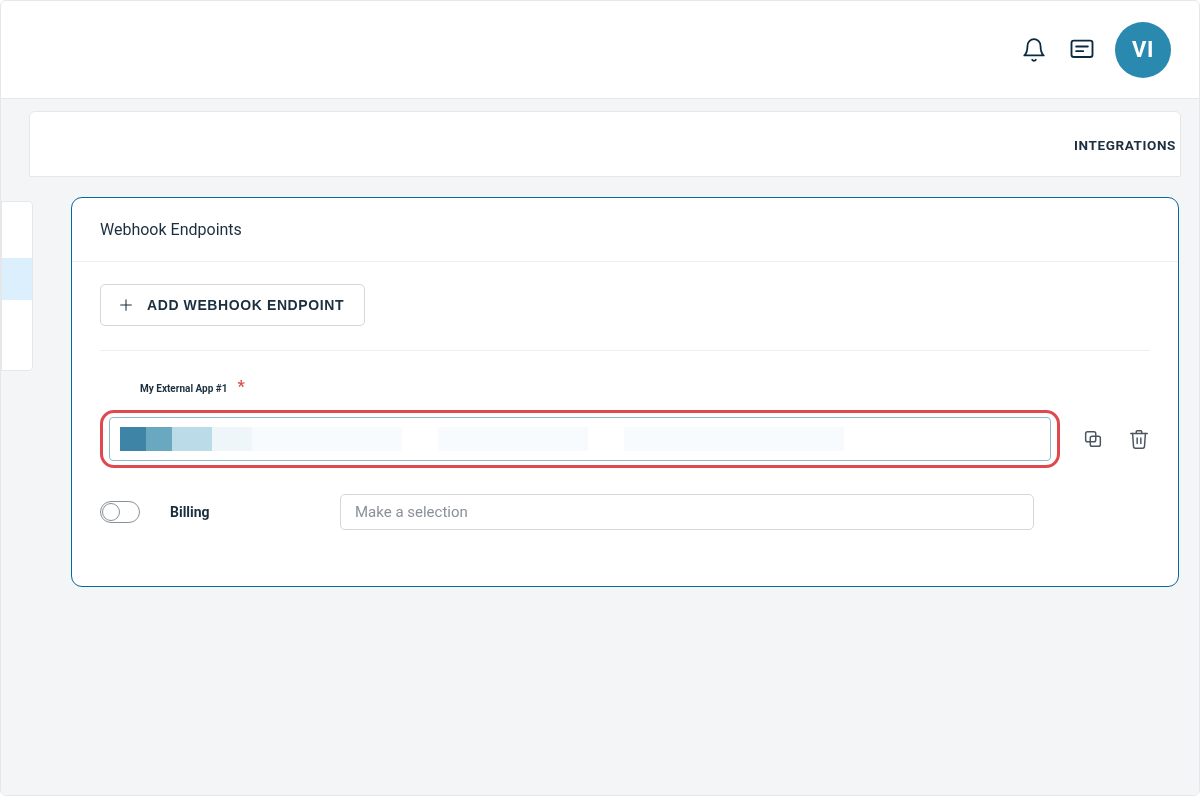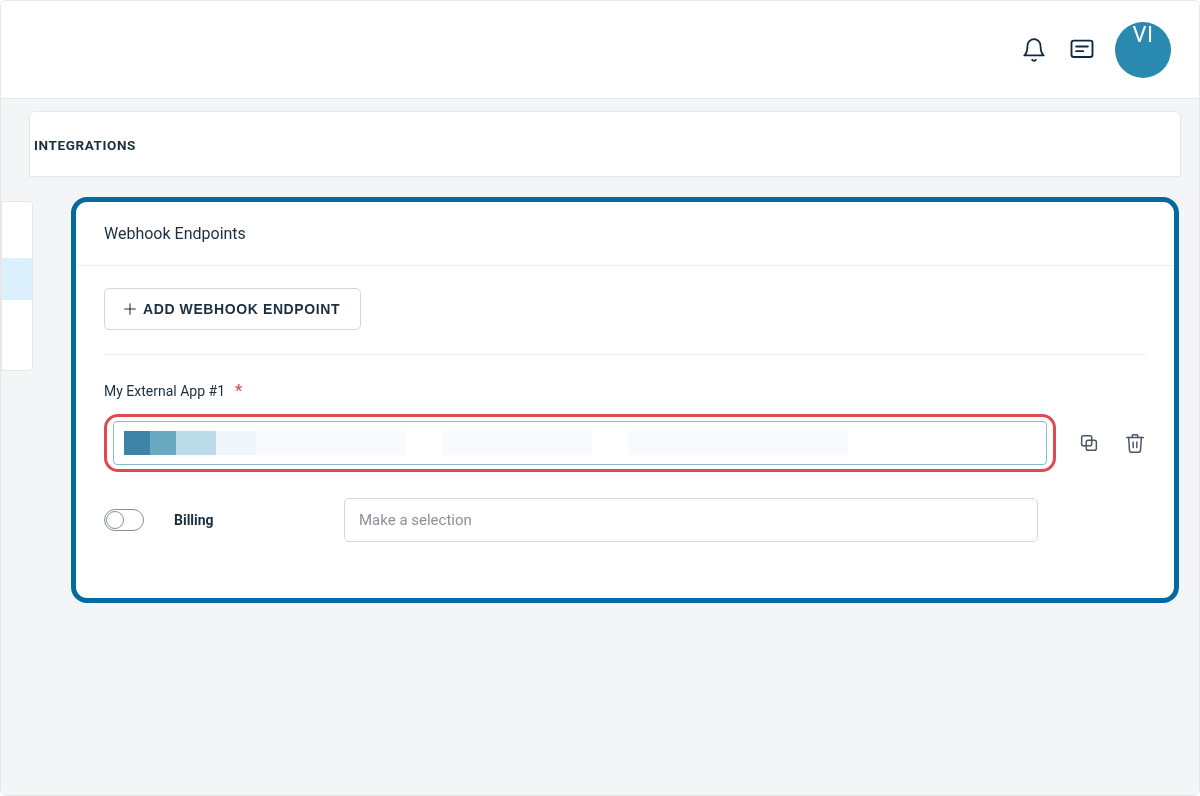--- a/index.html
+++ b/index.html
@@ -2,46 +2,46 @@
 <html><head>
 <meta charset="utf-8">
 <style>
   * { box-sizing: border-box; margin: 0; padding: 0; }
   html, body { width: 1200px; height: 796px; font-family: -apple-system, BlinkMacSystemFont, "Segoe UI", Roboto, Arial, sans-serif; background: #fff; }
   .frame { width: 1200px; height: 796px; border: 1px solid #e5e7eb; border-radius: 6px; position: relative; overflow: hidden; background: #fff; }
 
   
   .topbar { height: 98px; width: 100%; display: flex; align-items: center; justify-content: flex-end; padding-right: 28px; gap: 18px; border-bottom: 1px solid #e5e7eb; }
   .icon-btn { width: 30px; height: 30px; display:flex; align-items:center; justify-content:center; color:#0b2a40; cursor:pointer; }
-  .avatar { width: 56px; height: 56px; border-radius: 50%; background:#2a89ae; color:#fff; display:flex; justify-content:center; font-size:22px; font-weight:400; letter-spacing:0.5px; cursor:pointer; }
+  .avatar { width: 56px; height: 56px; border-radius: 50%; background:#2a89ae; color:#fff; display:flex; align-items:center; justify-content:center; font-size:22px; font-weight:700; letter-spacing:0.5px; cursor:pointer; }
 
   
   .tabstrip-wrap { width:100%; background:#f4f5f6; padding-top:12px; }
-  .tabstrip { margin-left:28px; margin-right:18px; background:#fff; border:1px solid #e5e7eb; border-radius:6px 6px 0 0; height:66px; display:flex; align-items:center; justify-content:space-between; gap:28px; }
+  .tabstrip { margin-left:28px; margin-right:18px; background:#fff; border:1px solid #e5e7eb; border-radius:6px 6px 0 0; height:66px; display:flex; align-items:center; justify-content:flex-end; gap:28px; }
   .tab { font-size:13.5px; letter-spacing:0.6px; font-weight:700; color:#1b2f3f; padding:22px 4px 20px; cursor:pointer; text-transform:uppercase; }
   .tab.active { color:#0b2a40; border-bottom:4px solid #0b2a40; }
 
   
   .body-area { background:#f4f5f6; width:100%; height:calc(796px - 98px - 78px); padding-bottom:40px; }
   .columns { display:flex; }
   .side-sliver { width:34px; padding-top:24px; }
   .side-card { background:#fff; border:1px solid #e5e7eb; border-radius:0 4px 4px 0; height:170px; width:32px; overflow:hidden; }
   .side-sel { margin-top:56px; height:42px; background:#dbeffc; width:100%; }
 
   .main-col { flex:1; padding:20px 20px 0 36px; }
-  .panel { background:#fff; border:5px solid #0369a1; border-radius:16px; padding:0 0 56px 0; }
+  .panel { background:#fff; border:1px solid #0369a1; border-radius:11px; padding:0 0 56px 0; }
   .panel-head { padding:22px 28px; font-size:16px; color:#1b2f3f; border-bottom:1px solid #eceef0; }
   .panel-body { padding:22px 28px 0 28px; }
 
-  .add-btn { display:inline-flex; align-items:center; gap:4px; border:1px solid #d3d7db; border-radius:5px; padding:11px 20px 11px 16px; font-size:14px; letter-spacing:0.6px; font-weight:600; color:#1b2f3f; background:#fff; cursor:pointer; }
+  .add-btn { display:inline-flex; align-items:center; gap:12px; border:1px solid #d3d7db; border-radius:5px; padding:11px 20px 11px 16px; font-size:14px; letter-spacing:0.6px; font-weight:600; color:#1b2f3f; background:#fff; cursor:pointer; }
   .add-btn .plus { width:18px; height:18px; display:flex; align-items:center; justify-content:center; color:#1b2f3f; }
 
   .divider { height:1px; background:#eceef0; margin:24px 0 26px; }
 
-  .field-label { font-size:14px; font-weight:400; color:#1b2f3f; }
+  .field-label { font-size:10px; font-weight:700; color:#1b2f3f;margin-left:40px; }
   .req-star { color:#d9534f; margin-left:6px; font-weight:700; }
 
   .input-row { display:flex; align-items:center; gap:22px; margin-top:14px; }
   .highlight-wrap { flex:1; border:3px solid #e04a4f; border-radius:14px; padding:4px 6px; }
   .endpoint-input { width:100%; border:1px solid #8eb9c8; border-radius:4px; height:44px; padding:0 10px; display:flex; align-items:center; gap:0; background:#fff; }
   .blur-chip { height:24px; }
   .b1{ width:26px; background:#3e84a6; }
   .b2{ width:26px; background:#6aa8c0; }
   .b3{ width:40px; background:#bcdbe9; }
   .b4{ width:40px; background:#eef6fa; }
@@ -50,21 +50,21 @@
   .b6{ width:150px; background:#f8fbfd; }
   .b7{ width:220px; background:#f8fbfd; }
 
   .row-icons { display:flex; align-items:center; gap:24px; color:#4b5561; }
   .row-icons .ic { width:22px; height:22px; cursor:pointer; display:flex; align-items:center; justify-content:center; }
 
   .option-row { display:flex; align-items:center; gap:30px; margin-top:26px; }
   .toggle { width:40px; height:22px; border:1.5px solid #8a9099; border-radius:12px; position:relative; background:#fff; cursor:pointer; }
   .toggle .knob { position:absolute; left:1px; top:1px; width:18px; height:18px; border-radius:50%; border:1.5px solid #8a9099; background:#fff; }
   .opt-label { font-size:14px; font-weight:700; color:#1b2f3f; width:140px; }
-  .select { flex:0 0 694px; border:1px solid #d3d7db; border-radius:5px; height:44px; display:flex; align-items:center; padding:0 14px; color:#8a9099; font-size:15px; background:#fff; cursor:pointer; }
+  .select { flex:0 0 694px; border:1px solid #d3d7db; border-radius:5px; height:36px; display:flex; align-items:center; padding:0 14px; color:#8a9099; font-size:15px; background:#fff; cursor:pointer; }
 </style>
 </head>
 <body>
 
 <div class="frame">
 
   <div class="topbar">
     <div class="icon-btn">
       <svg width="26" height="26" viewBox="0 0 24 24" fill="none" stroke="#0b2a40" stroke-width="1.6" stroke-linecap="round" stroke-linejoin="round">
           <path d="M18 8a6 6 0 0 0-12 0c0 7-3 9-3 9h18s-3-2-3-9"></path>

